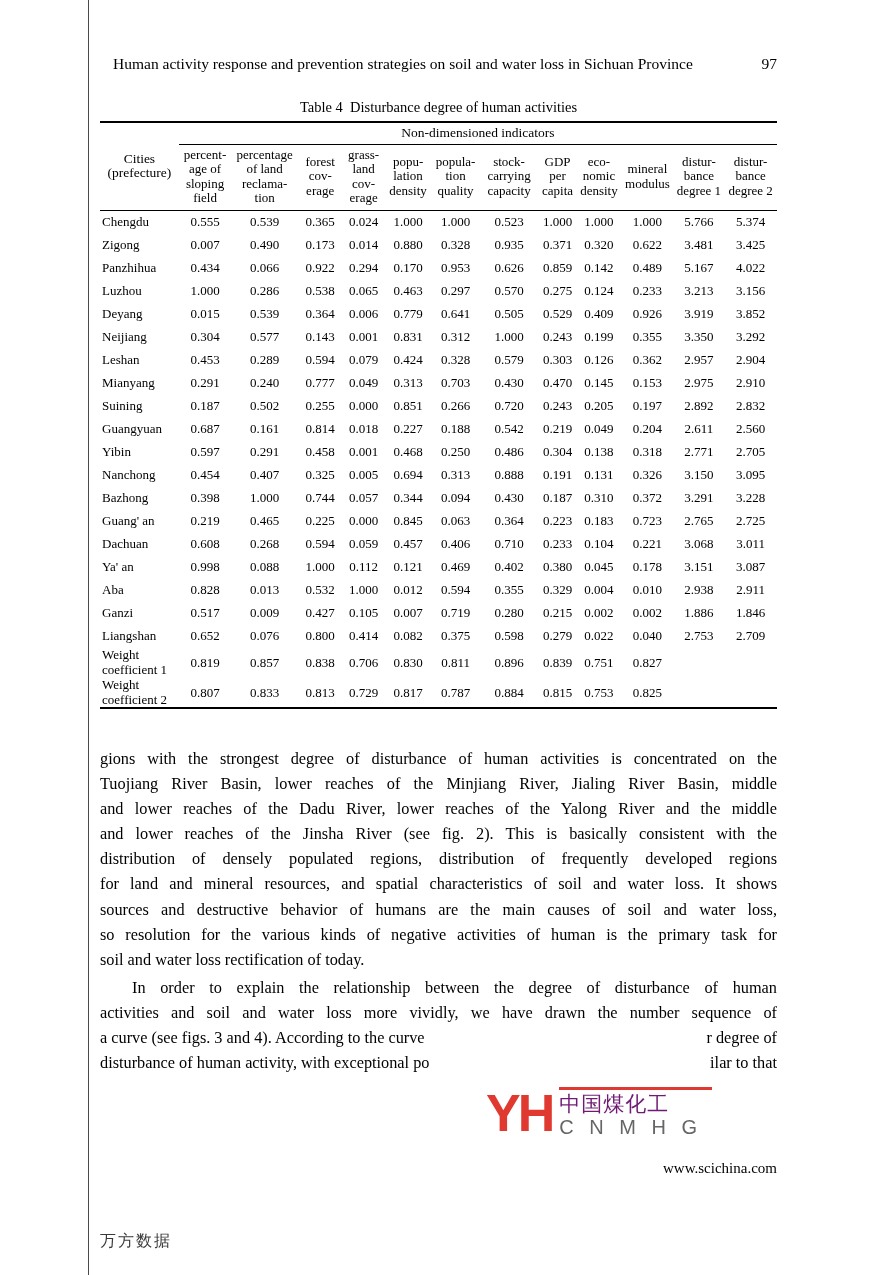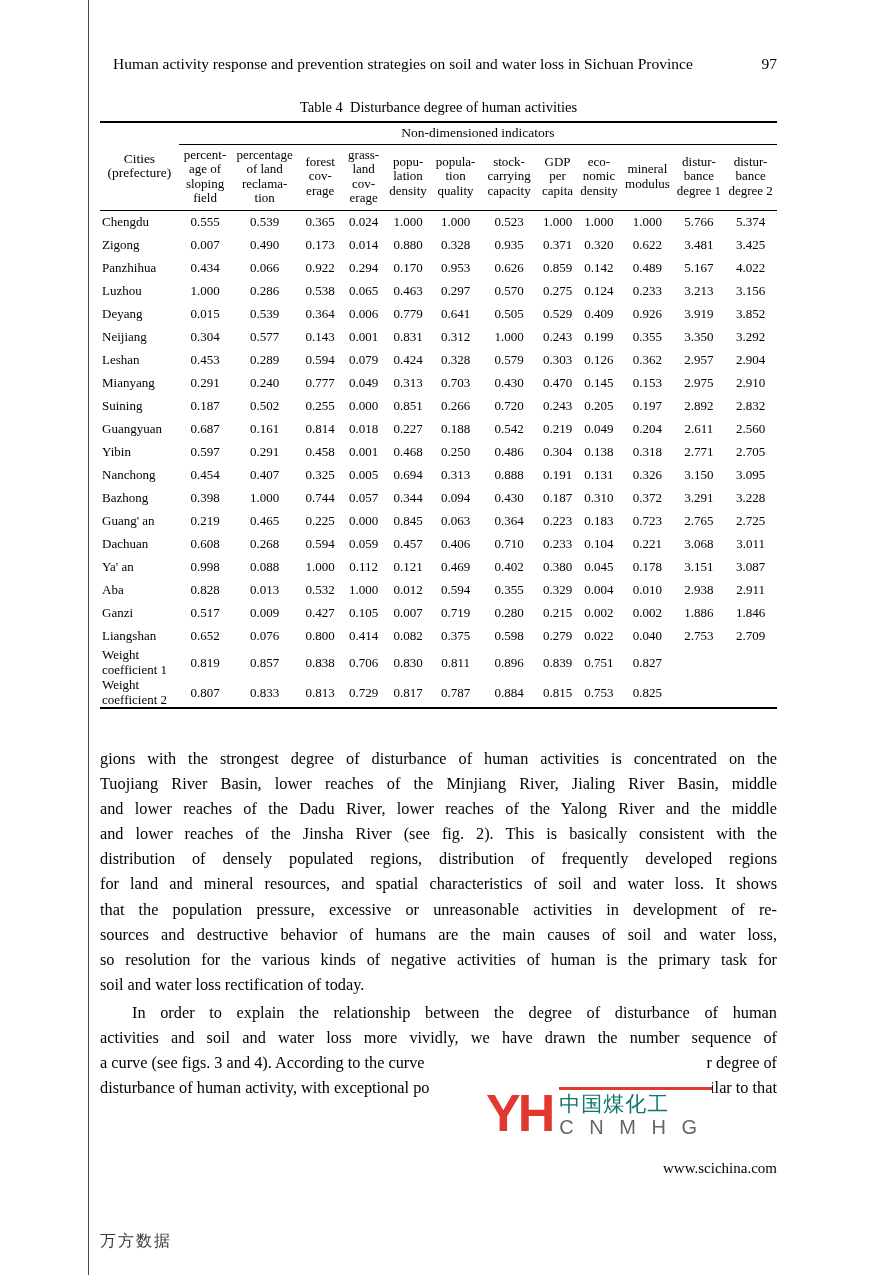--- a/index.html
+++ b/index.html
@@ -51,21 +51,21 @@
   .cnmhg {
     position:absolute; left:486px; top:1080px; width:226px; height:66px;
     background:#ffffff; display:flex; align-items:center; gap:7px; z-index:5;
   }
   .cnmhg-glyph {
     font-family:"Liberation Sans", sans-serif; font-weight:bold;
     font-size:52px; line-height:56px; color:#e03a30; letter-spacing:-3px;
   }
   .cnmhg-right { flex:1; display:flex; flex-direction:column; }
   .cnmhg-line  { height:3px; background:#e03a30; margin-bottom:2px; }
-  .cnmhg-cn    { font-size:21px; line-height:24px; color:#0f766e;
+  .cnmhg-cn    { font-size:21px; line-height:24px; color:#701a75;
                  font-family:sans-serif; letter-spacing:1px; }
   .cnmhg-en    { font-size:20px; color:#666; letter-spacing:5px;
                  font-family:"Liberation Sans", sans-serif; }
 
   .footer-url { position:absolute; left:100px; top:1160px; width:677px;
                 text-align:right; font-size:15px; }
   .wanfang { position:absolute; left:100px; top:1231px; font-size:16px;
              color:#3a3a3a; font-family:sans-serif; letter-spacing:2px; }
 </style>
 </head>
@@ -467,21 +467,20 @@
   </table>
 
   <div class="bodytext">
     <div>
         <div class="tline">gions with the strongest degree of disturbance of human activities is concentrated on the</div>
         <div class="tline">Tuojiang River Basin, lower reaches of the Minjiang River, Jialing River Basin, middle</div>
         <div class="tline">and lower reaches of the Dadu River, lower reaches of the Yalong River and the middle</div>
         <div class="tline">and lower reaches of the Jinsha River (see fig. 2). This is basically consistent with the</div>
         <div class="tline">distribution of densely populated regions, distribution of frequently developed regions</div>
         <div class="tline">for land and mineral resources, and spatial characteristics of soil and water loss. It shows</div>
-        <div class="tline">that the population pressure, excessive or unreasonable activities in development of re-</div>
         <div class="tline">sources and destructive behavior of humans are the main causes of soil and water loss,</div>
         <div class="tline">so resolution for the various kinds of negative activities of human is the primary task for</div>
         <div class="tline last">soil and water loss rectification of today.</div>
       </div>
     <div class="para2">
         <div class="tline indent">In order to explain the relationship between the degree of disturbance of human</div>
         <div class="tline">activities and soil and water loss more vividly, we have drawn the number sequence of</div>
         <div class="tline split">
           <span>a curve (see figs. 3 and 4). According to the curve</span>
           <span>r degree of</span>

